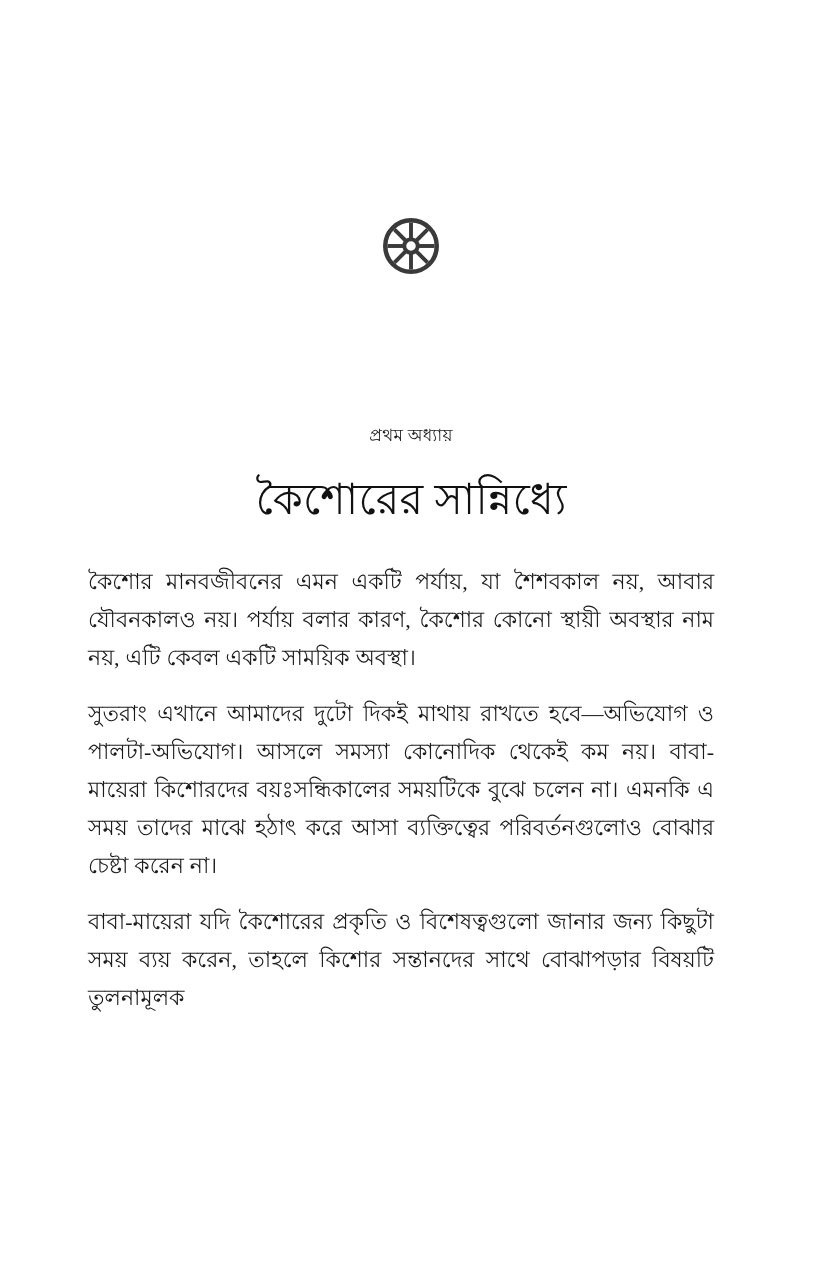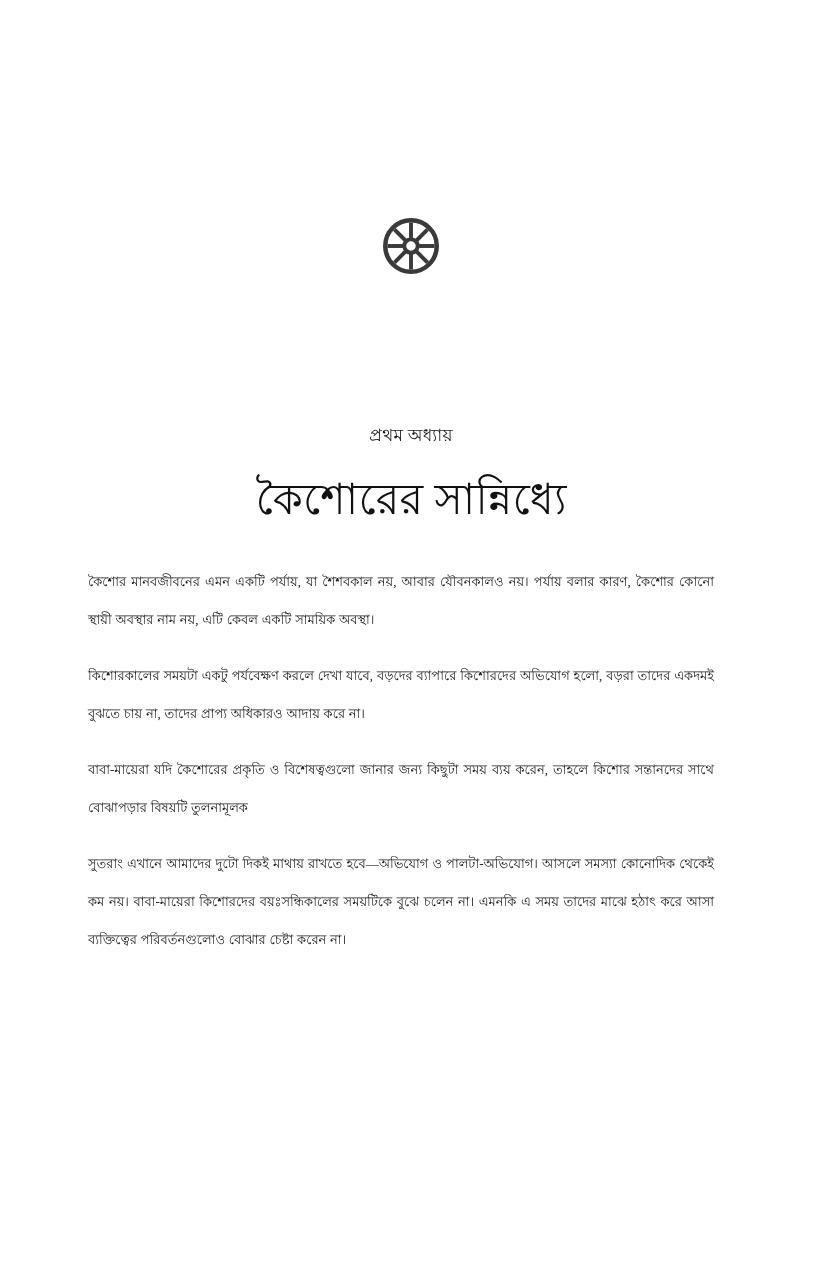--- a/index.html
+++ b/index.html
@@ -68,21 +68,21 @@
   
   .body-copy {
     position: absolute;
     top: 563px;
     left: 88px;
     width: 626px;
   }
 
   .para {
     margin: 0 0 18px 0;
-    font-size: 13px;
+    font-size: 22px;
     line-height: 38px;
     text-align: justify;
     text-justify: inter-word;
     color: #1a1a1a;
     word-spacing: 0.5px;
   }
 
   .para:last-child {
     margin-bottom: 0;
   }
@@ -109,18 +109,17 @@
     </svg>
   </div>
 
   <div class="chapter-head">
     <div class="chapter-label">প্রথম অধ্যায়</div>
     <h1 class="chapter-title">কৈশোরের সান্নিধ্যে</h1>
   </div>
 
   <div class="body-copy">
     <p class="para">কৈশোর মানবজীবনের এমন একটি পর্যায়, যা শৈশবকাল নয়, আবার যৌবনকালও নয়। পর্যায় বলার কারণ, কৈশোর কোনো স্থায়ী অবস্থার নাম নয়, এটি কেবল একটি সাময়িক অবস্থা।</p>
-    <p class="para">কিশোরকালের সময়টা একটু পর্যবেক্ষণ করলে দেখা যাবে, বড়দের ব্যাপারে কিশোরদের অভিযোগ হলো, বড়রা তাদের একদমই বুঝতে চায় না, তাদের প্রাপ্য অধিকারও আদায় করে না।</p>
+    <p class="para">সুতরাং এখানে আমাদের দুটো দিকই মাথায় রাখতে হবে—অভিযোগ ও পালটা-অভিযোগ। আসলে সমস্যা কোনোদিক থেকেই কম নয়। বাবা-মায়েরা কিশোরদের বয়ঃসন্ধিকালের সময়টিকে বুঝে চলেন না। এমনকি এ সময় তাদের মাঝে হঠাৎ করে আসা ব্যক্তিত্বের পরিবর্তনগুলোও বোঝার চেষ্টা করেন না।</p>
     <p class="para">বাবা-মায়েরা যদি কৈশোরের প্রকৃতি ও বিশেষত্বগুলো জানার জন্য কিছুটা সময় ব্যয় করেন, তাহলে কিশোর সন্তানদের সাথে বোঝাপড়ার বিষয়টি তুলনামূলক</p>
-    <p class="para">সুতরাং এখানে আমাদের দুটো দিকই মাথায় রাখতে হবে—অভিযোগ ও পালটা-অভিযোগ। আসলে সমস্যা কোনোদিক থেকেই কম নয়। বাবা-মায়েরা কিশোরদের বয়ঃসন্ধিকালের সময়টিকে বুঝে চলেন না। এমনকি এ সময় তাদের মাঝে হঠাৎ করে আসা ব্যক্তিত্বের পরিবর্তনগুলোও বোঝার চেষ্টা করেন না।</p>
   </div>
 
 </div>
 
 </body></html>

